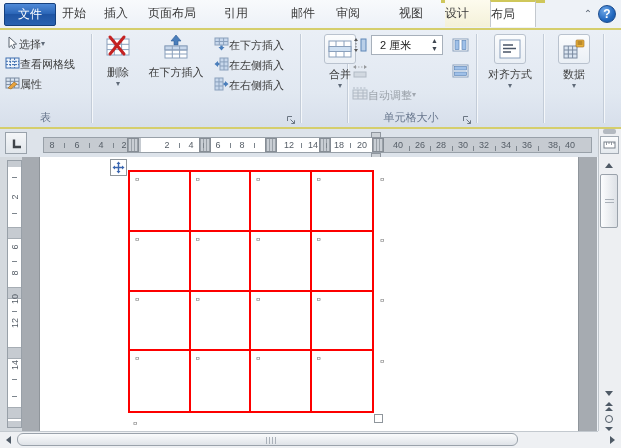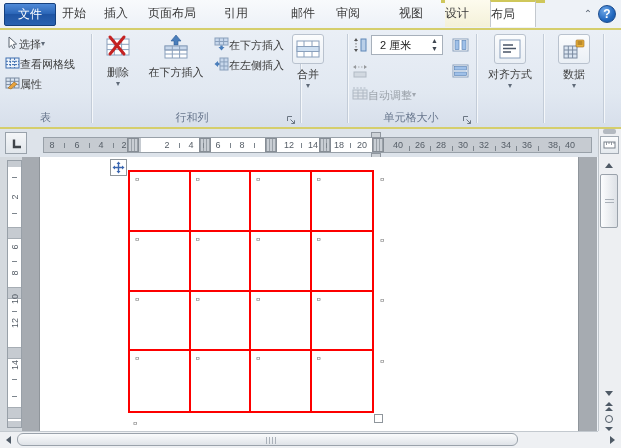--- a/index.html
+++ b/index.html
@@ -231,29 +231,38 @@
     <div class="rowbtn" style="left:214px;top:7px">
       <span class="smicon">
         <svg width="15" height="14">
             <rect x="1" y="1" width="13" height="7" fill="#c8d8ec" stroke="#8aa0bc"></rect>
             <path d="M1 4.5 H14 M5.3 1 V8 M9.6 1 V8" stroke="#8aa0bc"></path>
             <path d="M7.5 13.5 L10.5 10 L8.7 10 L8.7 8.5 L6.3 8.5 L6.3 10 L4.5 10 Z" fill="#4a7ebb"></path>
           </svg>
       </span>
       <span>在下方插入</span>
     </div>
-    <div class="glabel" style="left:92px;width:200px">行和列</div>
+    <div class="rowbtn" style="left:214px;top:47px">
+      <span class="smicon">
+        <svg width="15" height="14">
+            <rect x="1" y="1" width="8" height="12" fill="#c8d8ec" stroke="#8aa0bc"></rect>
+            <path d="M5 1 V13 M1 4.9 H9 M1 9 H9" stroke="#8aa0bc"></path>
+            <path d="M14.5 7 L11 4 L11 5.8 L9.5 5.8 L9.5 8.2 L11 8.2 L11 10 Z" fill="#4a7ebb"></path>
+          </svg>
+      </span>
+      <span>在右侧插入</span>
+    </div>
     <div class="launcher" style="left:286px;top:82px">
       <svg width="11" height="11">
           <path d="M1.5 1.5 H6 M1.5 1.5 V6" stroke="#6a7582" fill="none"></path>
           <path d="M4.5 4.5 L8.5 8.5 M8.5 8.5 H5.3 M8.5 8.5 V5.3" stroke="#6a7582" fill="none"></path>
         </svg>
     </div>
 
-    <div class="bigbtn" style="left:288px;top:4px;width:40px">
+    <div class="bigbtn" style="left:320px;top:4px;width:40px">
       <span class="iconbox">
         <svg width="24" height="20">
             <rect x="1" y="2" width="22" height="16" fill="#fff" stroke="#8aa0bc"></rect>
             <rect x="1" y="7.5" width="22" height="5" fill="#cfe0f2" stroke="#8aa0bc"></rect>
             <path d="M8 2 V7.5 M16 2 V7.5 M8 12.5 V18 M16 12.5 V18" stroke="#8aa0bc"></path>
           </svg>
       </span>
       <span class="lbl">合并</span>
       <span class="caret">▾</span>
     </div>

